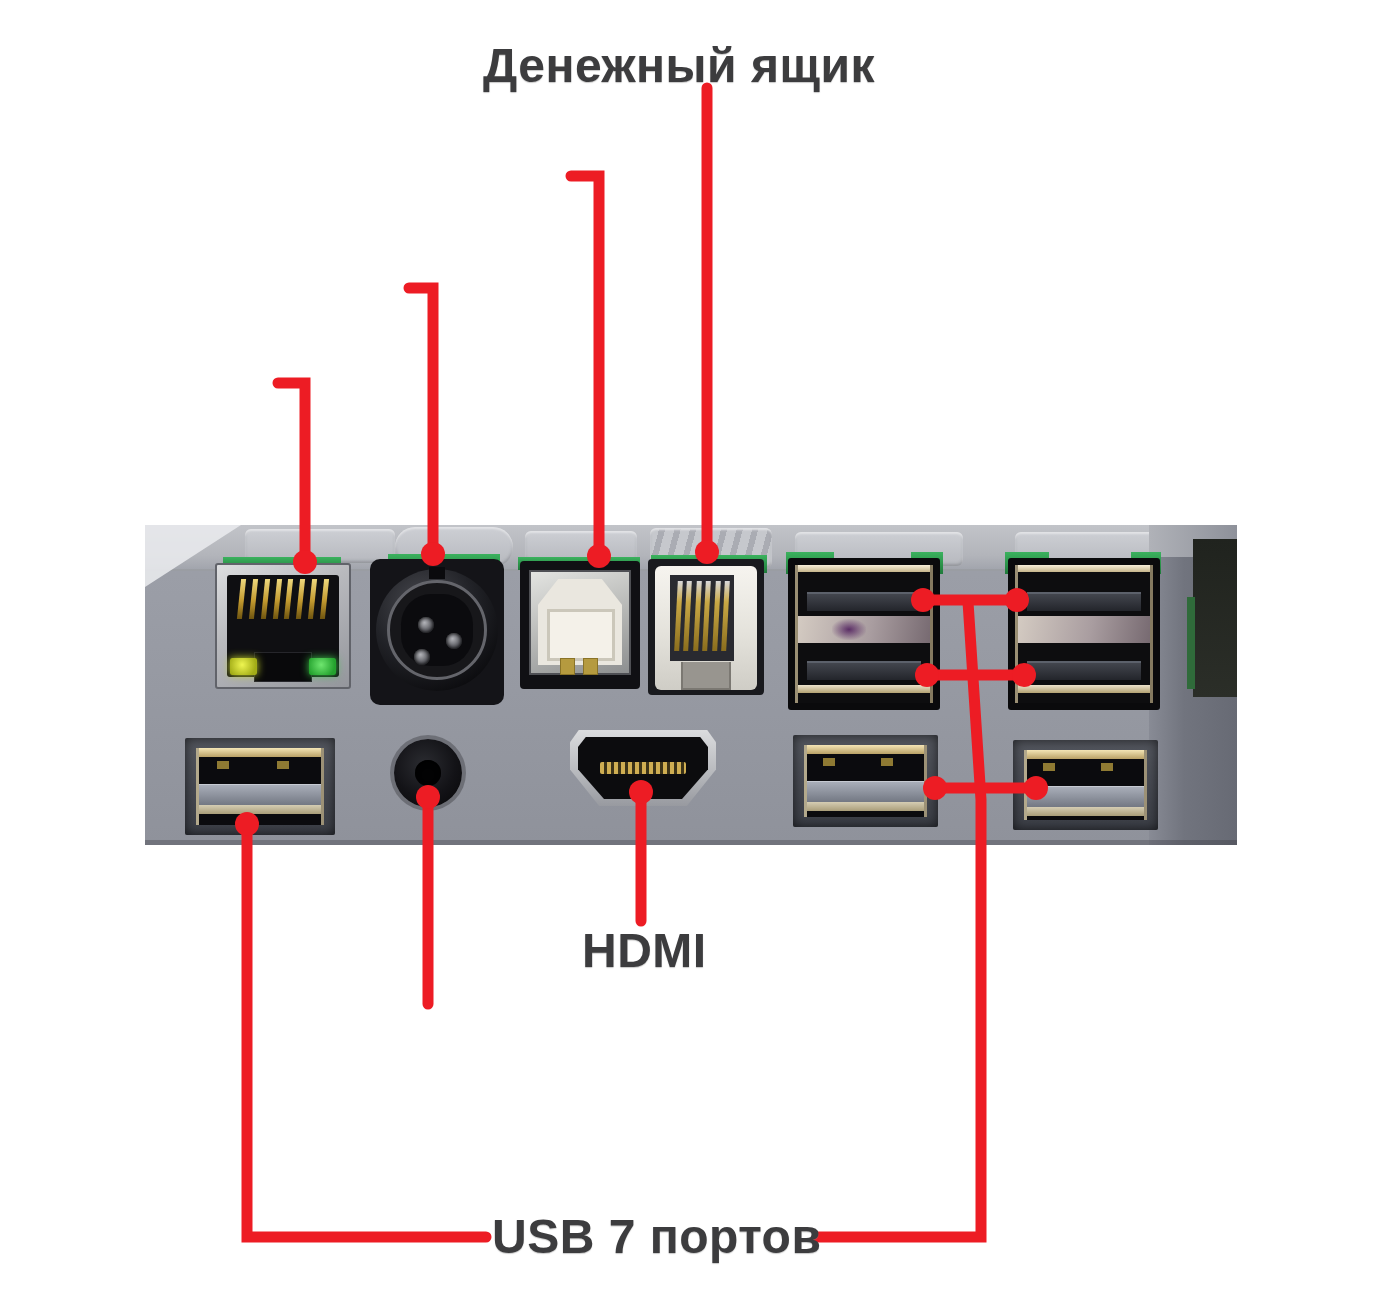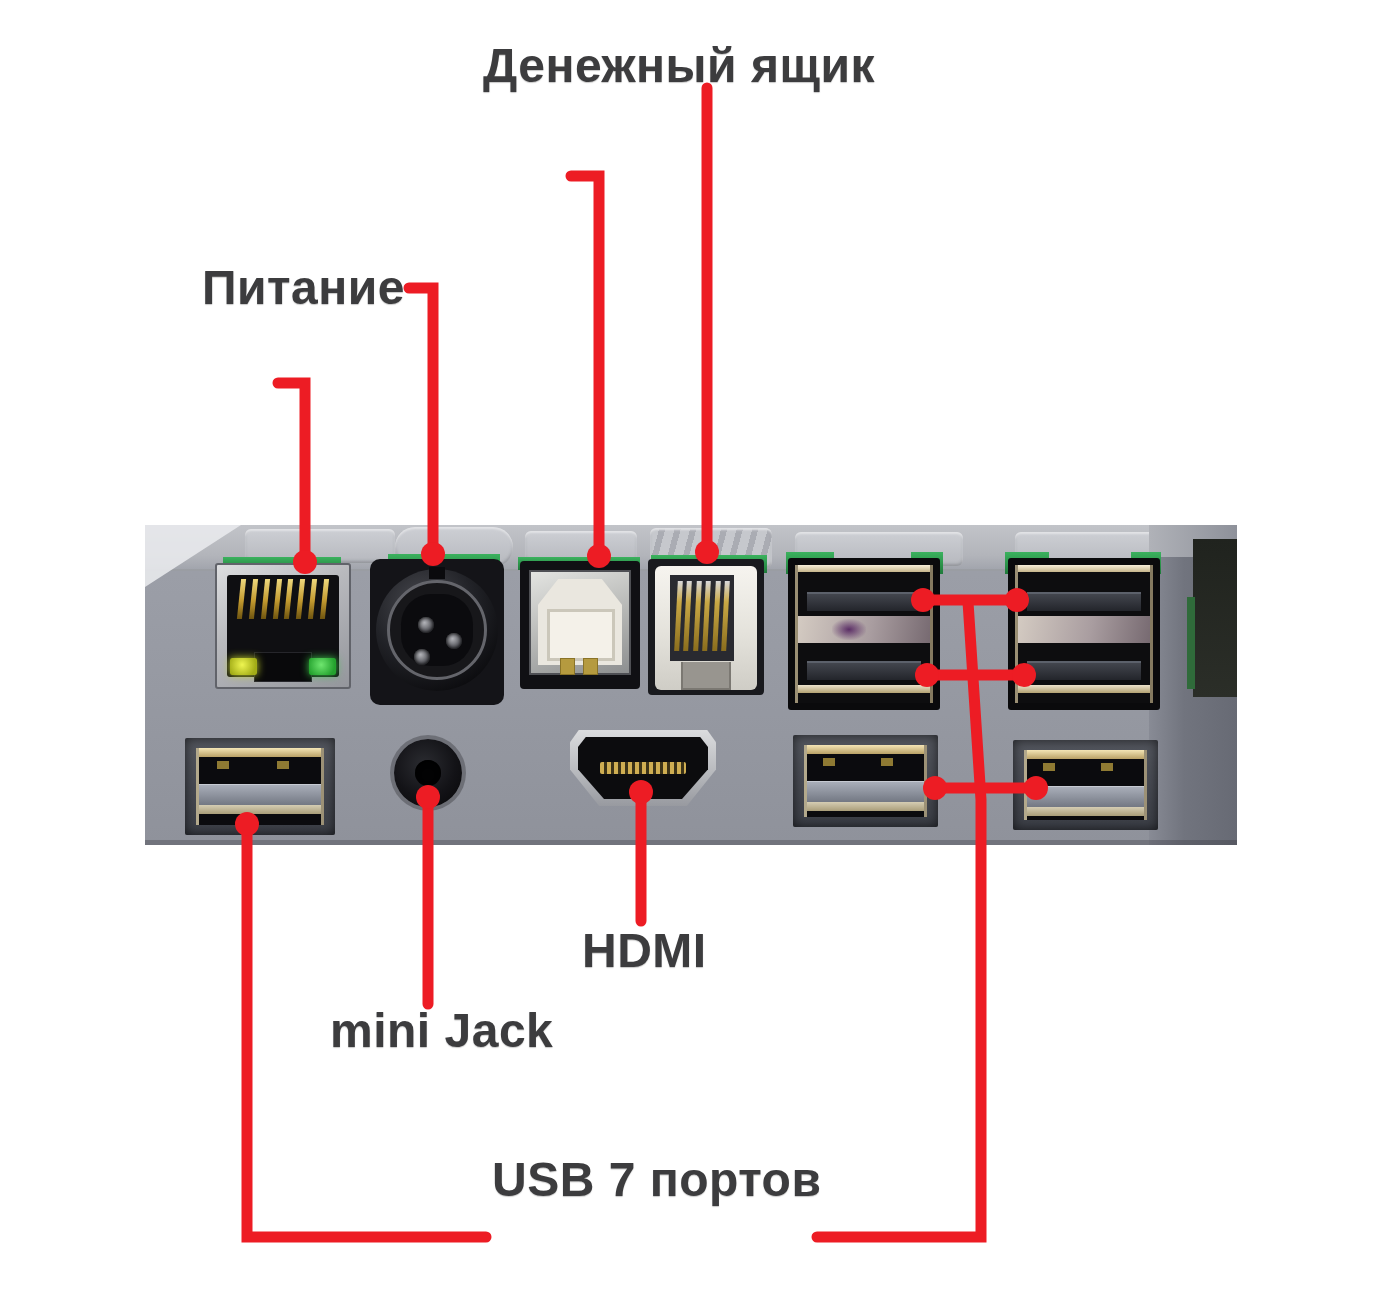--- a/index.html
+++ b/index.html
@@ -314,18 +314,16 @@
     <path class="rline" d="M927,675 H1024"></path>
     <circle class="rdot" cx="927" cy="675" r="12"></circle>
     <circle class="rdot" cx="1024" cy="675" r="12"></circle>
 
     <path class="rline" d="M935,788 H1036"></path>
     <circle class="rdot" cx="935" cy="788" r="12"></circle>
     <circle class="rdot" cx="1036" cy="788" r="12"></circle>
   </svg>
 
   <div class="callout-label" style="left:437px;top:42px;margin-left:46px;">Денежный ящик</div>
-  <div class="callout-label" style="left:202px;top:264px;">Питание</div>
   <div class="callout-label" style="left:582px;top:927px;">HDMI</div>
-  <div class="callout-label" style="left:330px;top:1007px;">mini Jack</div>
-  <div class="callout-label" style="left:492px;top:1156px;">USB 7 портов</div>
+  <div class="callout-label" style="left:492px;top:1213px;">USB 7 портов</div>
 
 </div>
 
 </body></html>

